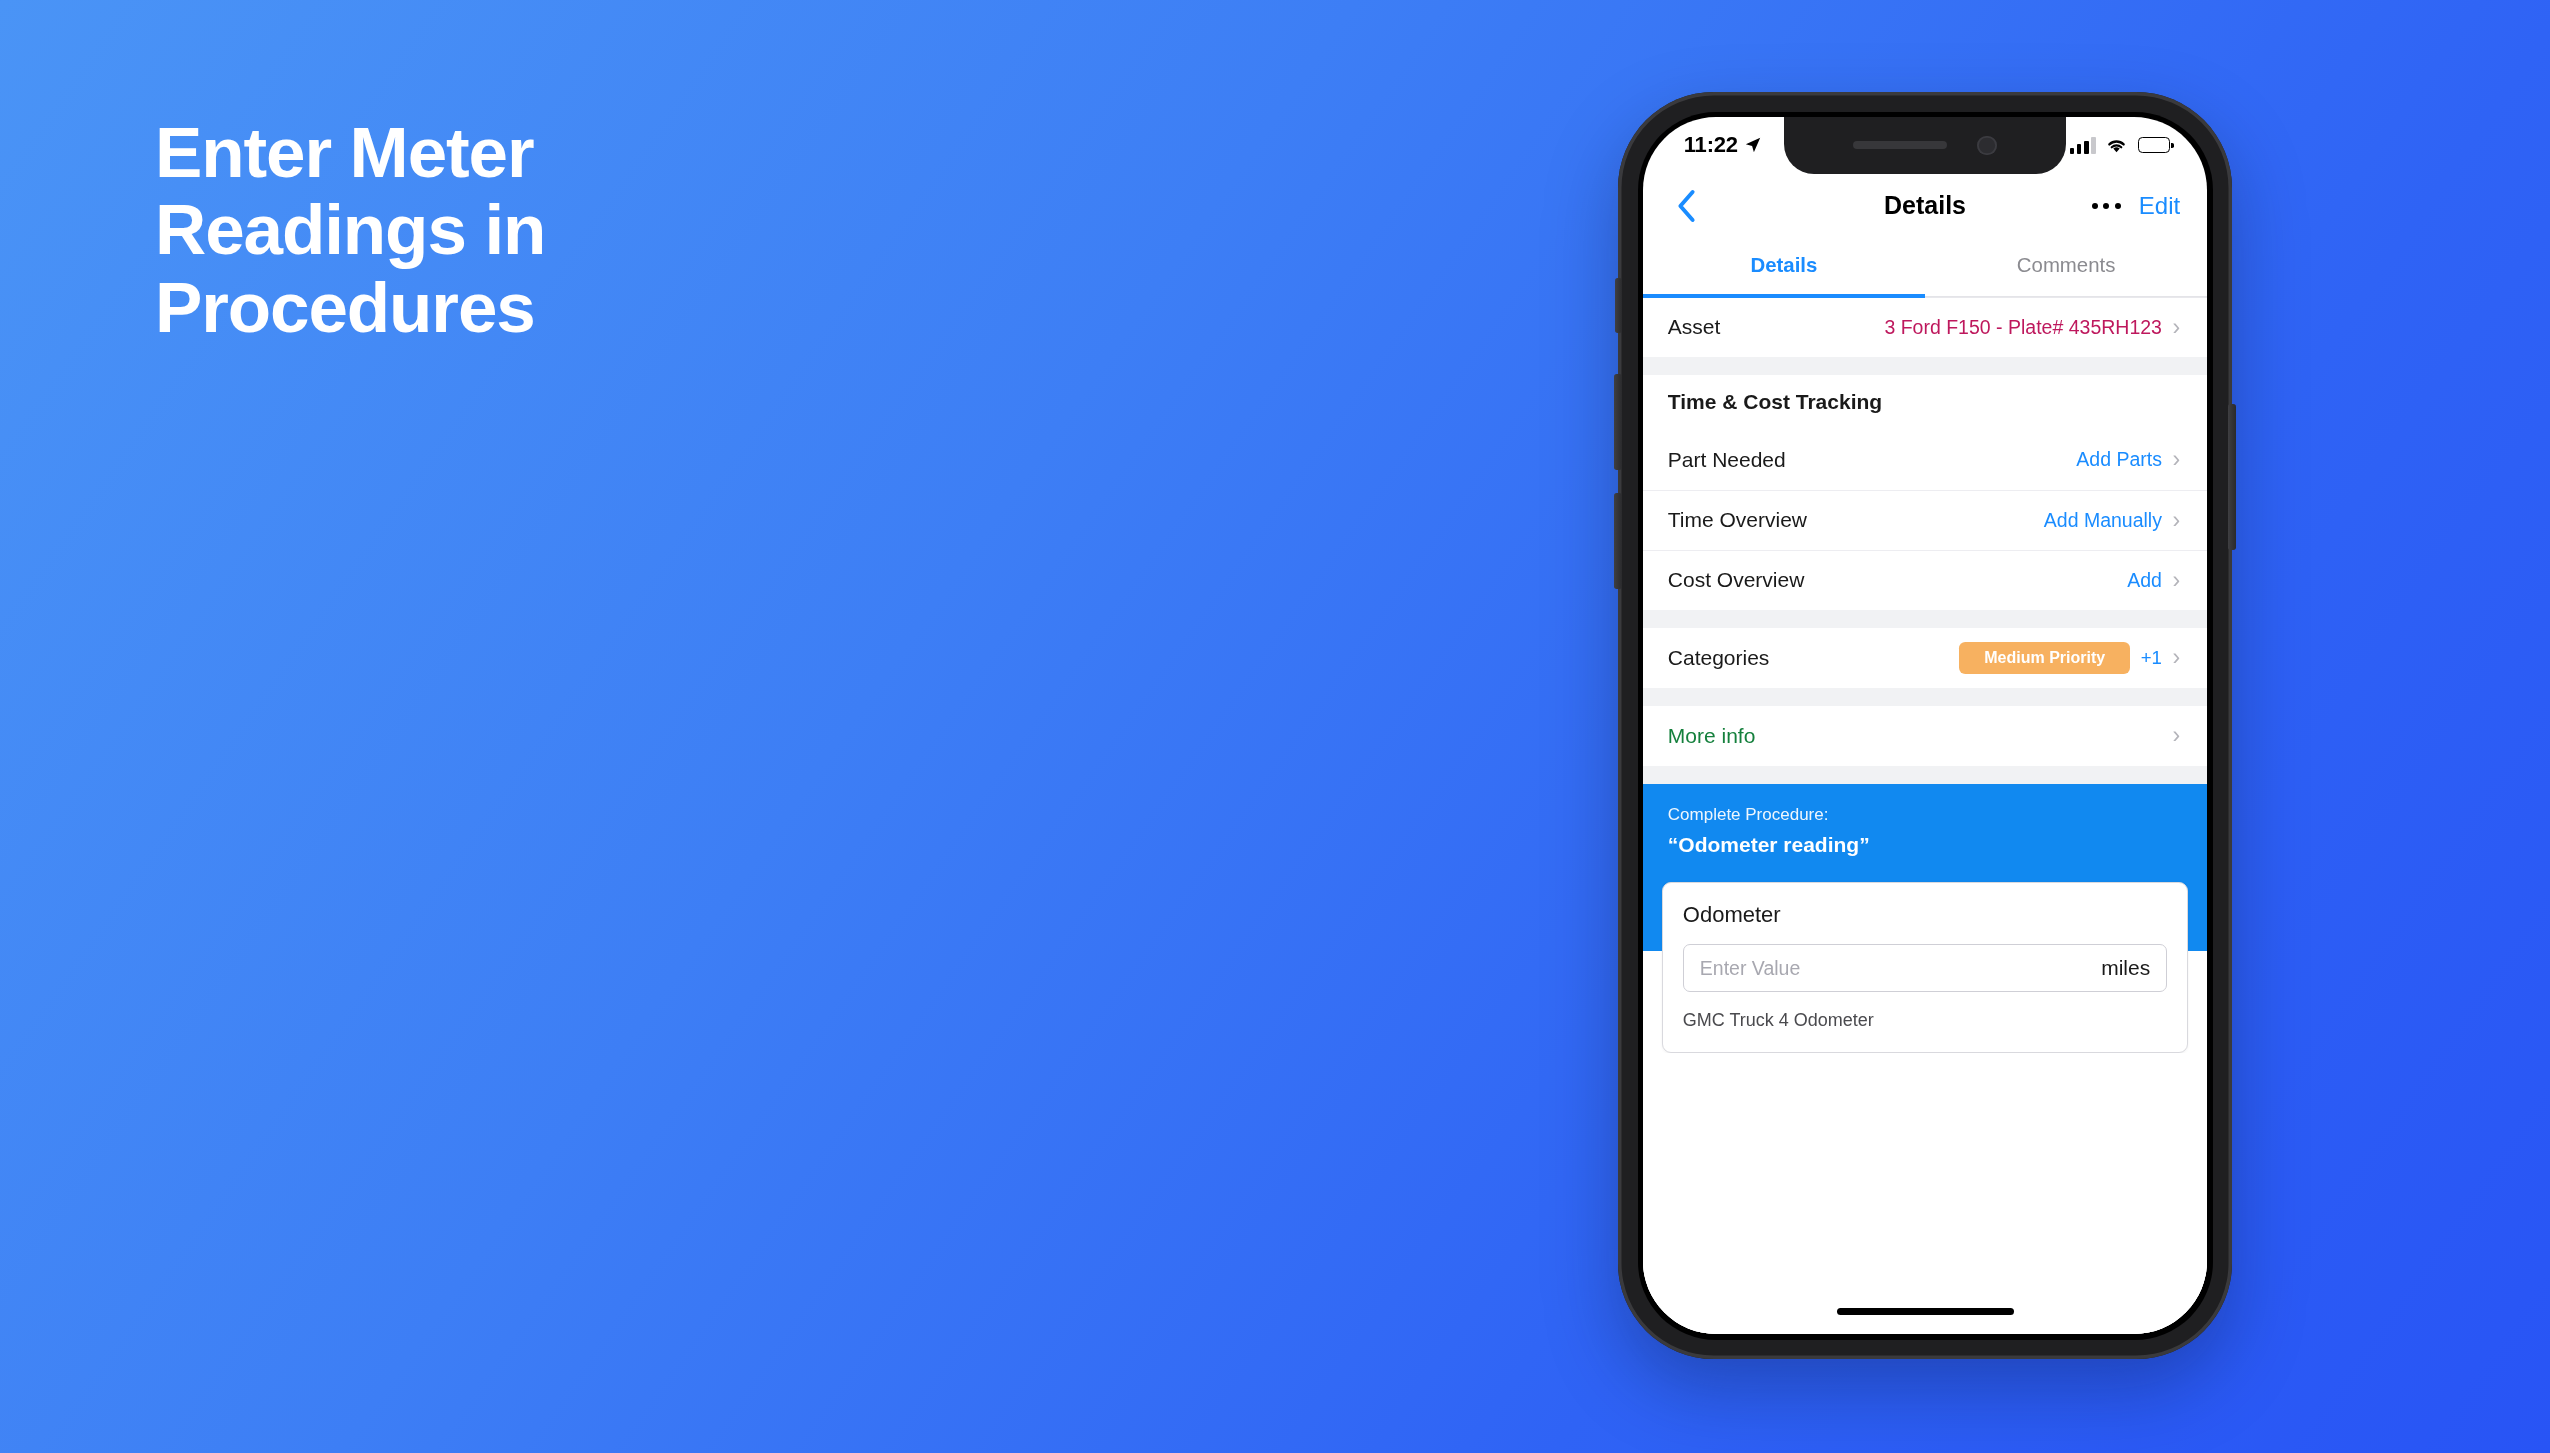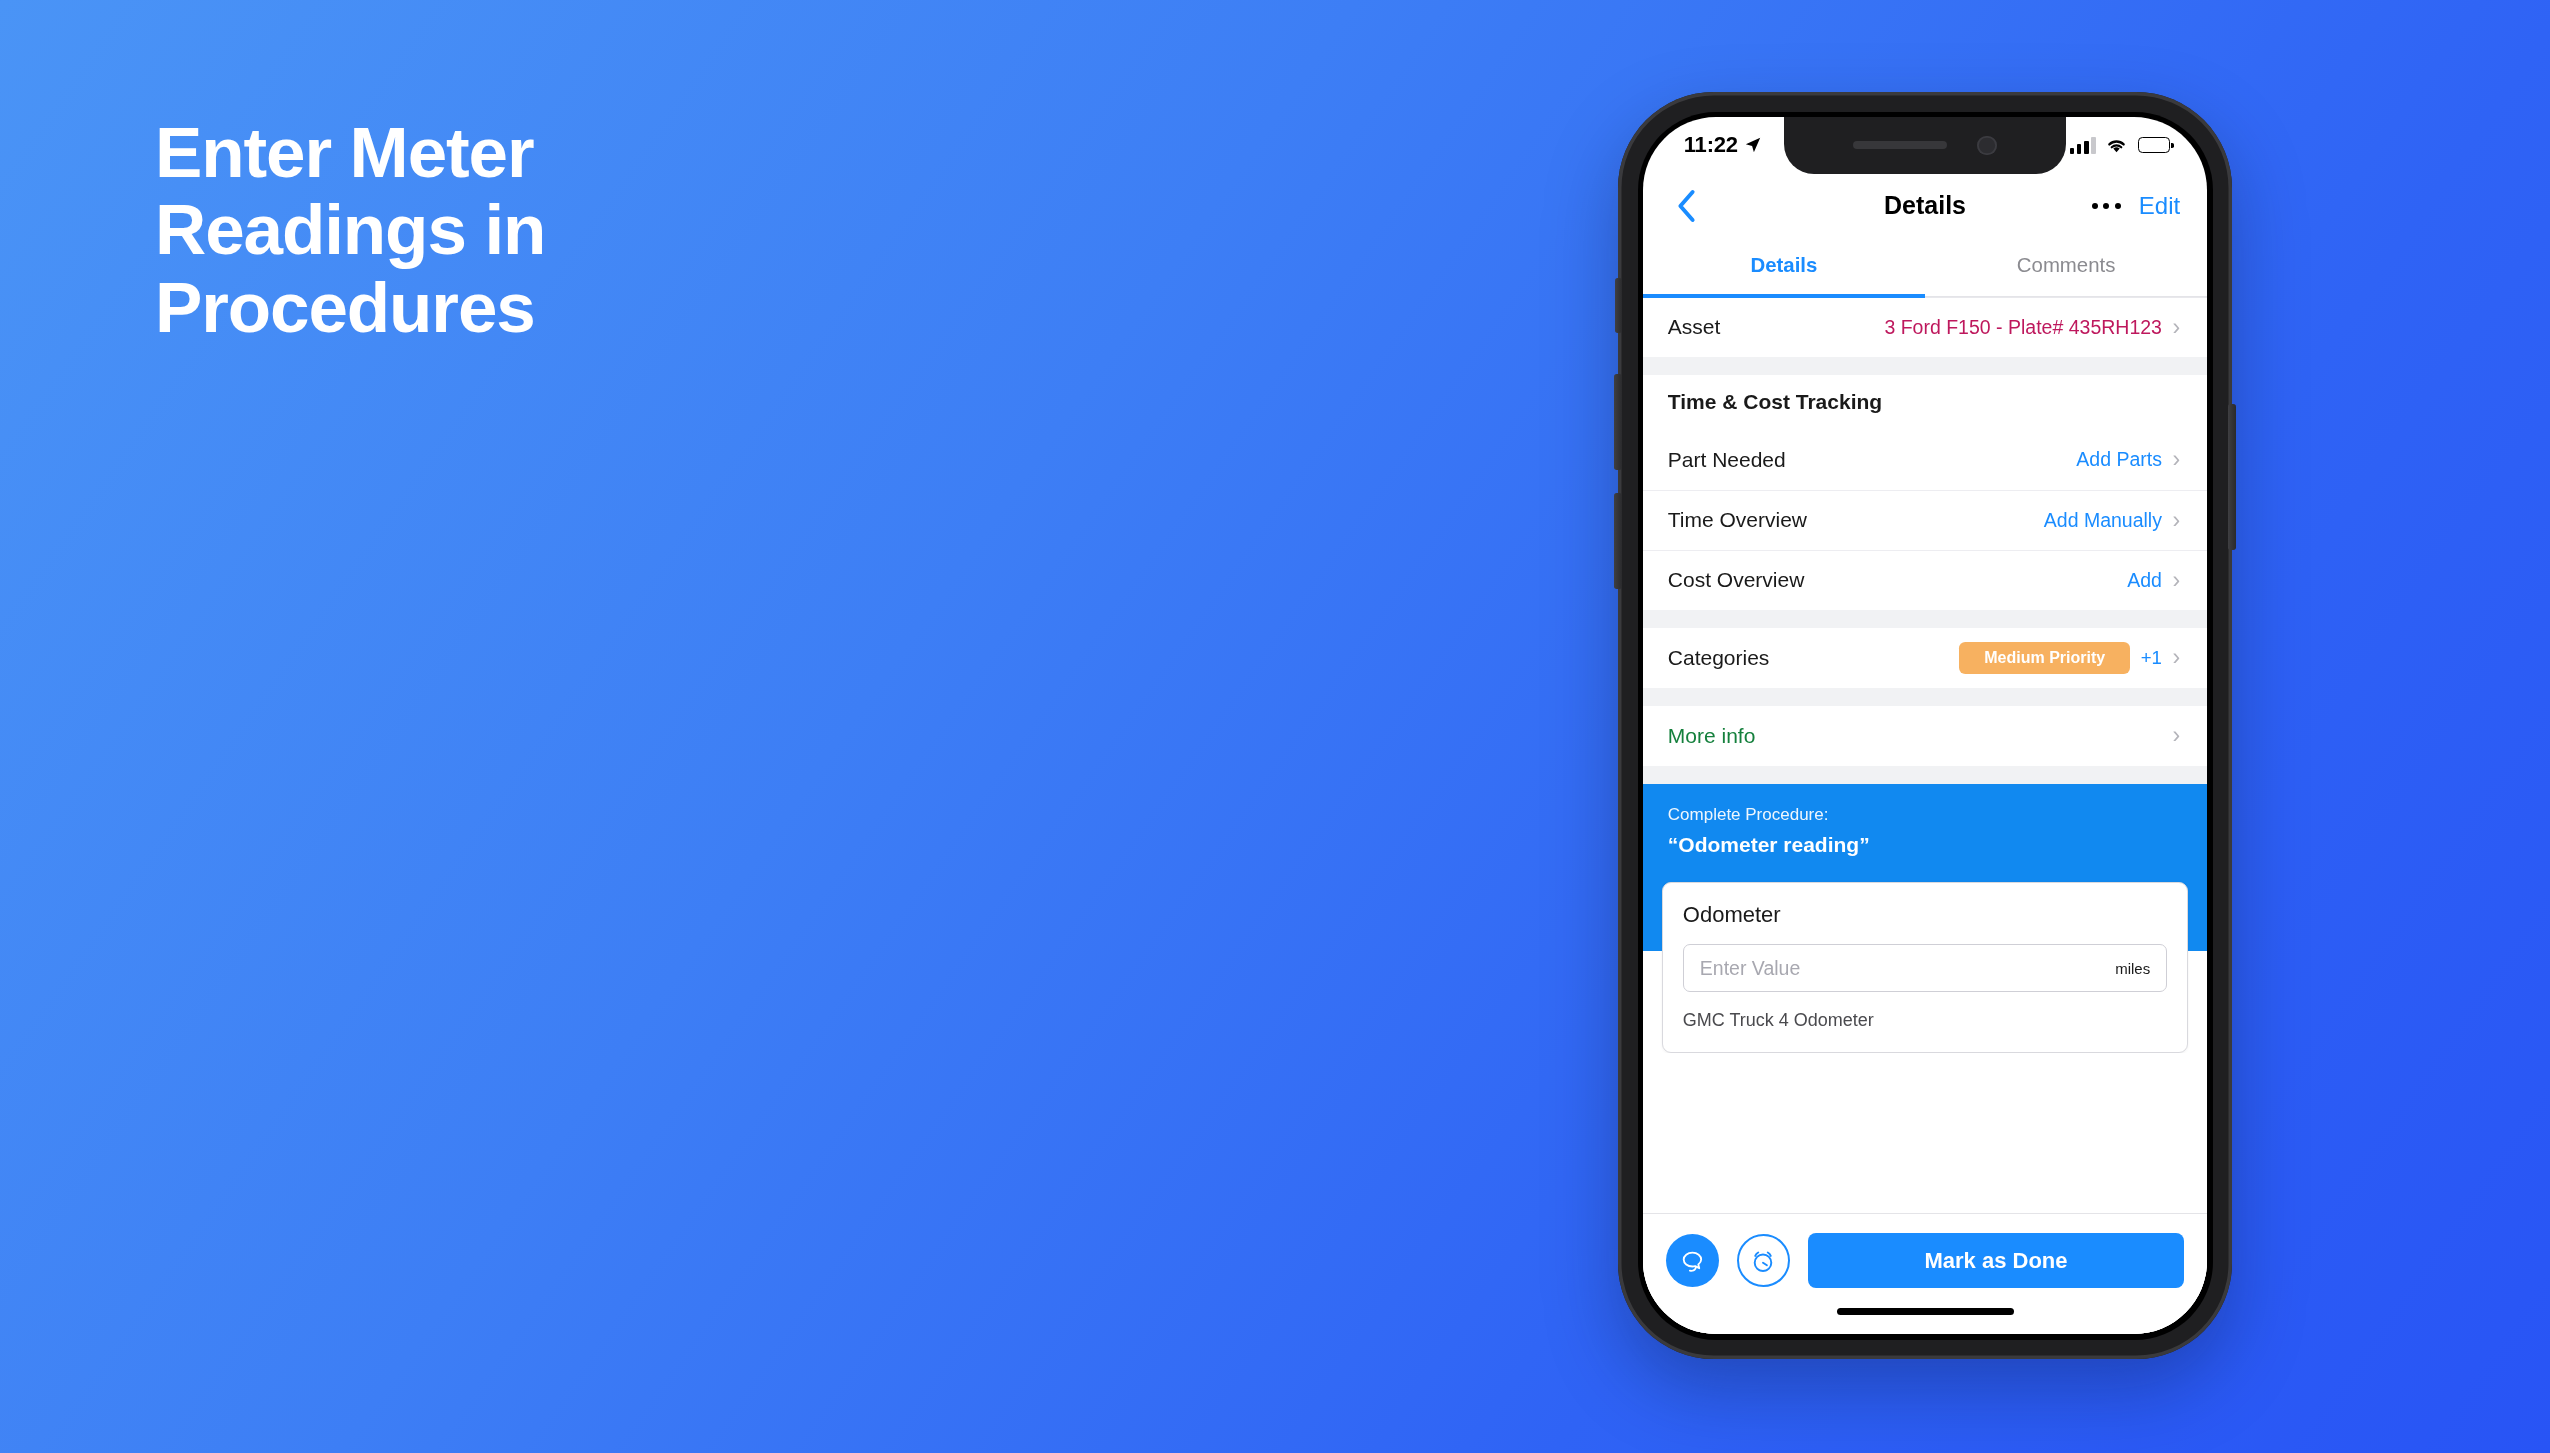--- a/index.html
+++ b/index.html
@@ -332,21 +332,21 @@
     outline: none;
     font-family: inherit;
     font-size: 19.5px;
     color: #1a1a1a;
     background: transparent;
     flex: 1;
     min-width: 0;
   }
   .field input::placeholder { color: #a8a8b0; }
   .field-unit {
-    font-size: 15px;
+    font-size: 21px;
     color: #1a1a1a;
     margin-left: 12.4px;
   }
   .card-sub {
     margin-top: 18px;
     font-size: 18px;
     color: #4a4a4e;
   }
 
   .filler { flex: 1 1 auto; background: #ffffff; }
@@ -539,37 +539,20 @@
             <div class="field">
               <input type="text" placeholder="Enter Value" style="">
               <span class="field-unit">miles</span>
             </div>
             <div class="card-sub">GMC Truck 4 Odometer</div>
           </div>
         </div>
 
         <div class="filler"></div>
 
-        <div class="bottombar">
-          <div class="circle-btn circle-filled">
-            <svg width="28" height="28" viewBox="0 0 32 32">
-              <path d="M16.5 6.5 C10.8 6.5 6.5 10 6.5 14.4 C6.5 18.8 10.8 22.3 16.5 22.3 C17.6 22.3 18.6 22.2 19.6 21.9 L24.3 24.2 L23.2 19.9 C25.1 18.5 26.5 16.6 26.5 14.4 C26.5 10 22.2 6.5 16.5 6.5 Z" fill="none" stroke="#fff" stroke-width="2.1" stroke-linejoin="round"></path>
-              <path d="M20.6 22.8 C20.2 25.4 18 27.3 15.2 27.3 C14.6 27.3 14.1 27.2 13.6 27.1" fill="none" stroke="#fff" stroke-width="2.1" stroke-linecap="round"></path>
-            </svg>
-          </div>
-          <div class="circle-btn circle-outline">
-            <svg width="30" height="30" viewBox="0 0 34 34">
-              <circle cx="17" cy="19" r="9.4" fill="none" stroke="#1a8cff" stroke-width="2.2"></circle>
-              <path d="M17 19 L21.4 21.8" stroke="#1a8cff" stroke-width="2.2" stroke-linecap="round"></path>
-              <path d="M11.6 7.4 A8 8 0 0 0 8.2 11.2" stroke="#1a8cff" stroke-width="2.2" fill="none" stroke-linecap="round"></path>
-              <path d="M22.4 7.4 A8 8 0 0 1 25.8 11.2" stroke="#1a8cff" stroke-width="2.2" fill="none" stroke-linecap="round"></path>
-            </svg>
-          </div>
-          <button class="primary-btn">Mark as Done</button>
-        </div>
 
         <div class="home-indicator-wrap">
           <div class="home-indicator"></div>
         </div>
 
       </div>
     </div>
   </div>
 </div>
 

